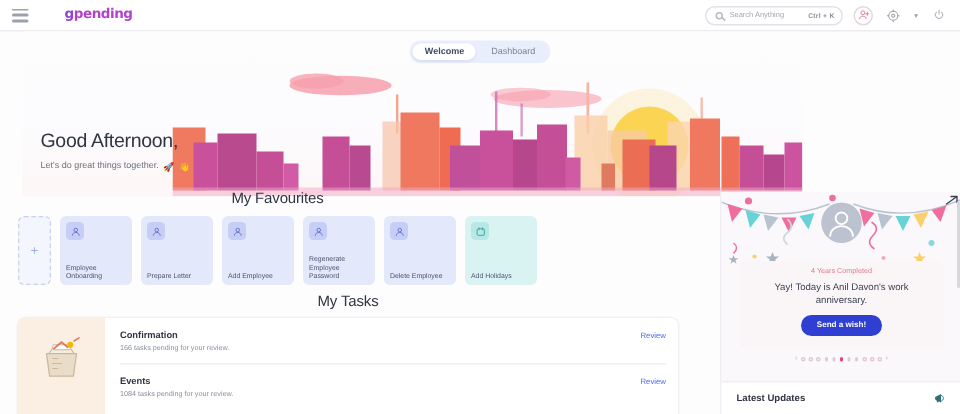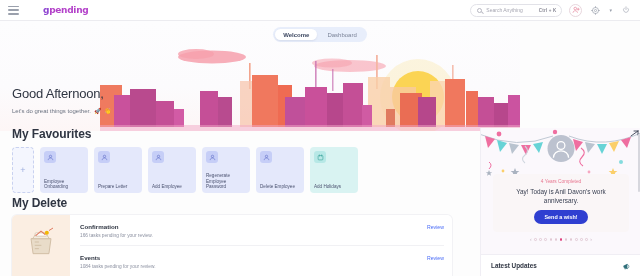--- a/index.html
+++ b/index.html
@@ -72,42 +72,42 @@
   }
   .tab {
     font-size:6px; color:#7b8499; padding:2.5px 8px; border-radius:8px;
     cursor:pointer; white-space:nowrap; line-height:1;
   }
   .tab.active { background:#ffffff; color:#3f4a63; font-weight:600;
                 box-shadow:0 1px 2px rgba(60,70,110,.10); }
 
   
   .hero {
-    position:absolute; top:21px; left:0; width:520px; height:110px;
+    position:absolute; top:21px; left:15px; width:520px; height:110px;
     background:linear-gradient(180deg,#fdfdfe 0%,#fcfbfd 60%,#fdf6f6 100%);
     overflow:hidden;
   }
   .hero-svg { position:absolute; right:0; bottom:0; width:420px; height:92px; }
 
   .greet {
     position:absolute; left:12px; top:66px; z-index:4;
   }
   .greet h1 {
     font-size:13px; font-weight:400; color:#2f3542; letter-spacing:-0.2px;
     line-height:1.1;
   }
   .greet p {
     margin-top:6px; font-size:6px; color:#6b7280; display:flex;
     align-items:center; gap:3px;
   }
   .greet .emo { font-size:6px; }
 
   
   .fav-section { position:absolute; left:12px; top:127px; z-index:5; }
-  .sec-title { font-size:12px; font-weight:700; color:#2f3542; letter-spacing:-0.1px; }
+  .sec-title { font-size:10px; font-weight:400; color:#2f3542; letter-spacing:-0.1px;text-align:center; }
   .fav-row { display:flex; align-items:stretch; gap:6px; margin-top:6px; }
   .fav-add {
     width:22px; height:46px; border:1px dashed #c9d2f0; border-radius:4px;
     background:#f4f6fe; display:flex; align-items:center; justify-content:center;
     cursor:pointer; color:#9fb0e0; font-size:9px; line-height:1;
   }
   .fav-card {
     width:48px; height:46px; border-radius:4px; background:#e4e8fb;
     padding:4px 4px 3px 4px; display:flex; flex-direction:column;
     cursor:pointer; position:relative;
@@ -383,21 +383,21 @@
               <path d="M5.4 2v3M10.6 2v3" stroke="#2f9e95" stroke-width="1.3" stroke-linecap="round"></path>
             </svg>
         </div>
         <div class="fav-label">Add Holidays</div>
       </div>
 
     </div>
   </div>
 
   <div class="tasks-section">
-    <div class="sec-title">My Delete</div>
+    <div class="sec-title">My Tasks</div>
     <div class="tasks-card">
       <div class="tasks-illus">
         <svg width="34" height="30" viewBox="0 0 40 36">
           <path d="M8 14h24l-2.5 18h-19z" fill="#e9dcc9"></path>
           <path d="M8 14h24l-2.5 18h-19z" fill="none" stroke="#cbb79c" stroke-width="1"></path>
           <path d="M10 14l4-6h12l4 6z" fill="#f3ece0" stroke="#cbb79c" stroke-width="0.9"></path>
           <rect x="13" y="7" width="14" height="4" rx="1" fill="#fff" stroke="#cbb79c" stroke-width="0.8"></rect>
           <path d="M14 10l6-5 5 4" fill="none" stroke="#e07a5f" stroke-width="1.4" stroke-linecap="round"></path>
           <circle cx="27" cy="7" r="2.4" fill="#f2b705"></circle>
           <path d="M30 4l4-2.5" stroke="#e07a5f" stroke-width="1.2" stroke-linecap="round"></path>

